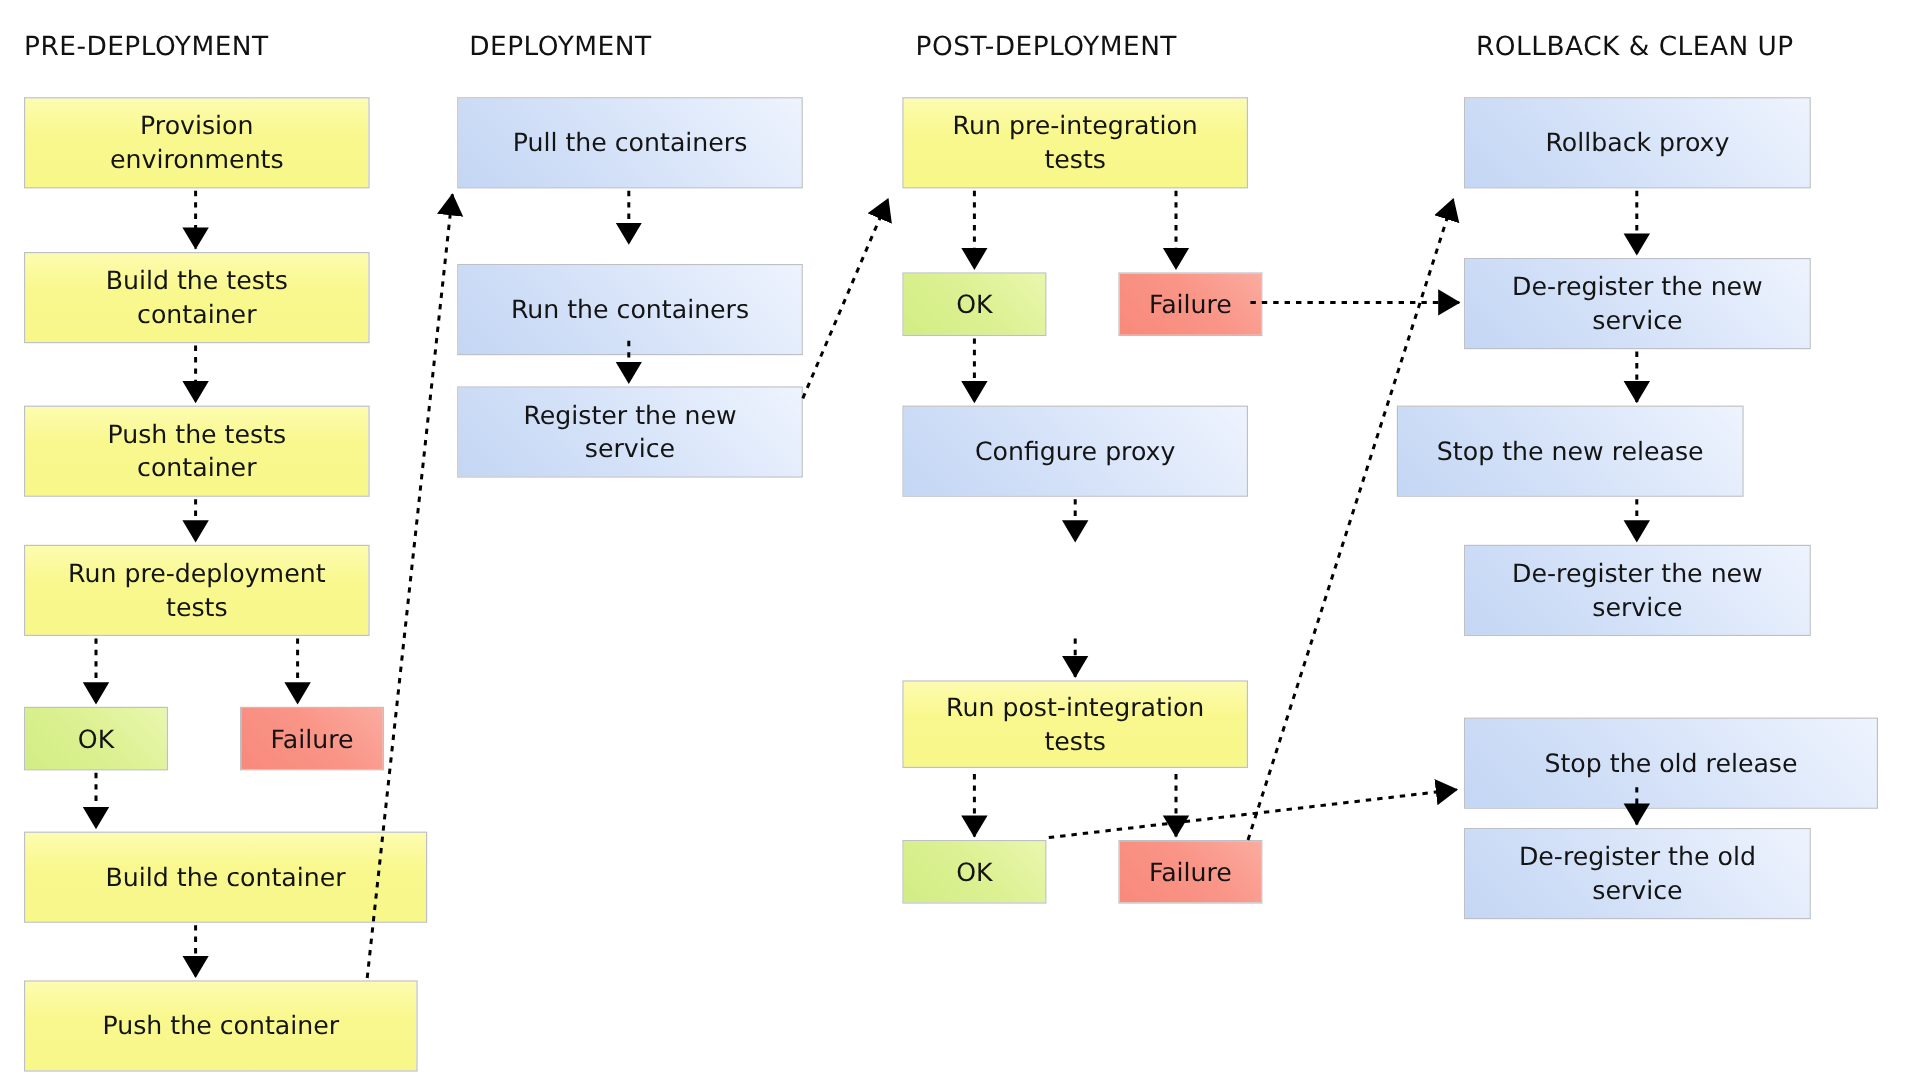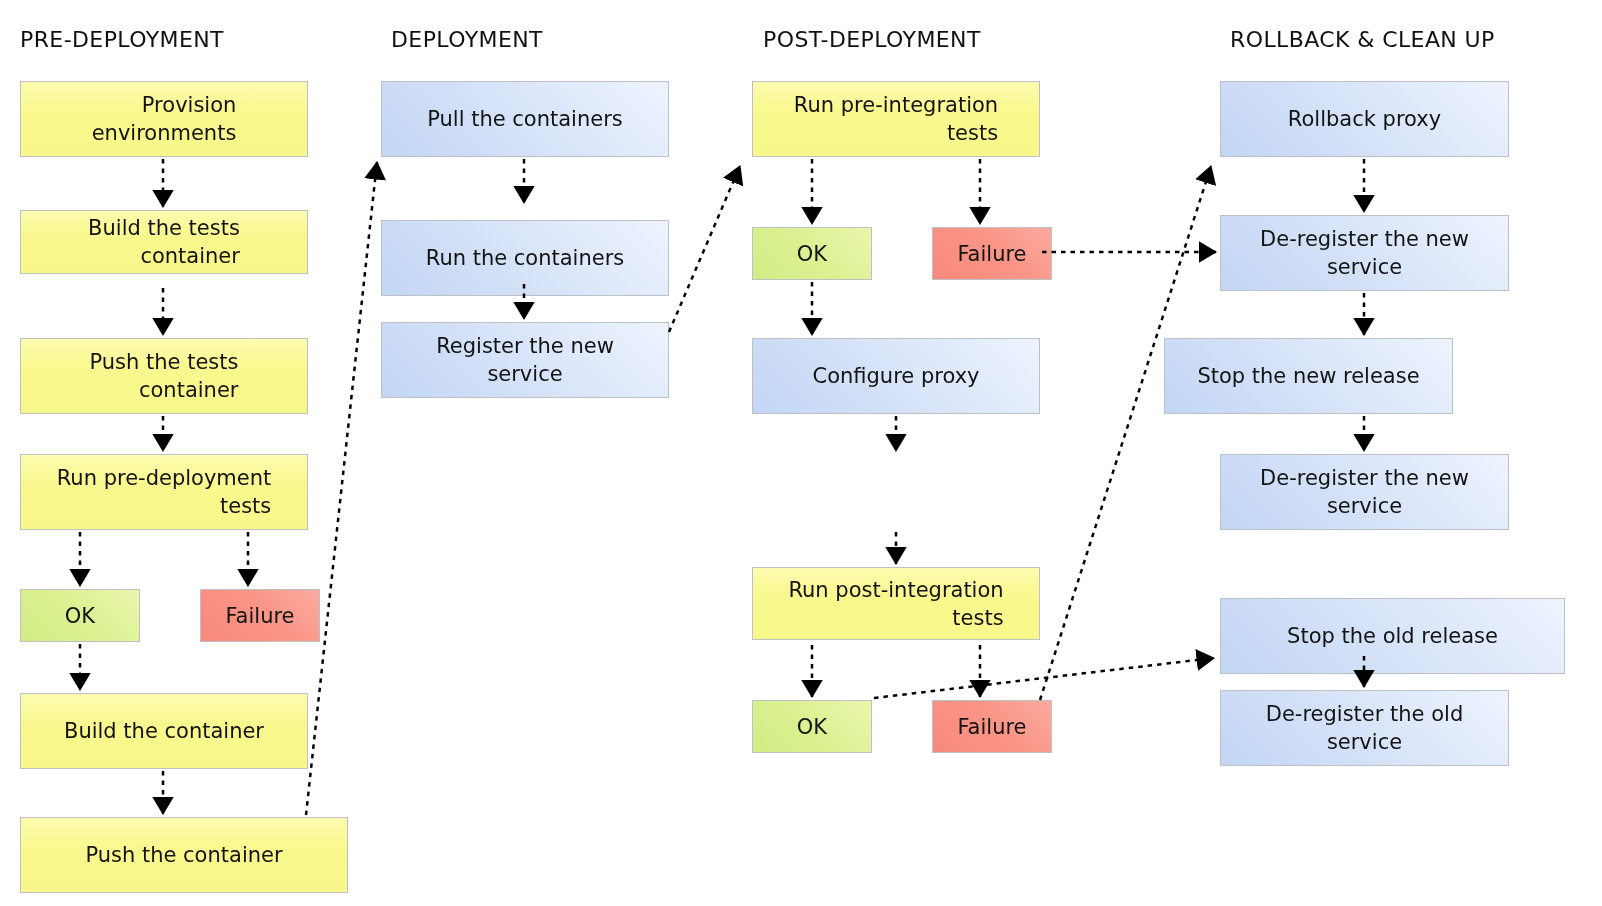--- a/index.html
+++ b/index.html
@@ -24,21 +24,21 @@
     display:flex;
     align-items:center;
     justify-content:center;
     text-align:center;
     white-space:pre-line;
     font-size:21px;
     line-height:28px;
     color:#141414;
     padding:0 6px;
   }
-  .yellow{background:linear-gradient(180deg,#fdfcb0 0%,#f9f88e 40%,#f8f78a 100%);text-align:right;}
+  .yellow{background:linear-gradient(180deg,#fdfcb0 0%,#f9f88e 40%,#f8f78a 100%);}
   .blue{background:linear-gradient(45deg,#c3d6f4 0%,#d5e2f8 45%,#eef4fe 100%);}
   .green{background:linear-gradient(45deg,#d2ed84 0%,#ddf194 55%,#e9f7ae 100%);}
   .red{background:linear-gradient(45deg,#f8897b 0%,#f99587 55%,#fbab9f 100%);margin-left:12px;}
   #edges{
     position:absolute;left:0;top:0;
     pointer-events:none;
     z-index:5;
   }
   #edges path.edge{
     stroke:#000000;
@@ -53,29 +53,29 @@
 
 <div id="canvas">
 
   <div class="col-title" style="left:20px;top:27px">PRE-DEPLOYMENT</div>
   <div class="col-title" style="left:391px;top:27px">DEPLOYMENT</div>
   <div class="col-title" style="left:763px;top:27px">POST-DEPLOYMENT</div>
   <div class="col-title" style="left:1230px;top:27px">ROLLBACK &amp; CLEAN UP</div>
 
   <div class="node yellow" style="left:20px;top:81px;width:288px;height:76px">Provision
 environments</div>
-  <div class="node yellow" style="left:20px;top:210px;width:288px;height:64px">Build the tests
+  <div class="node yellow" style="left:20px;top:210px;width:288px;height:76px">Build the tests
 container</div>
   <div class="node yellow" style="left:20px;top:338px;width:288px;height:76px">Push the tests
 container</div>
   <div class="node yellow" style="left:20px;top:454px;width:288px;height:76px">Run pre-deployment
 tests</div>
   <div class="node green" style="left:20px;top:589px;width:120px;height:53px">OK</div>
   <div class="node red" style="left:188px;top:589px;width:120px;height:53px">Failure</div>
-  <div class="node yellow" style="left:20px;top:693px;width:288px;height:76px">Build the container</div>
+  <div class="node yellow" style="left:20px;top:693px;width:336px;height:76px">Build the container</div>
   <div class="node yellow" style="left:20px;top:817px;width:328px;height:76px">Push the container</div>
 
   <div class="node blue" style="left:381px;top:81px;width:288px;height:76px">Pull the containers</div>
   <div class="node blue" style="left:381px;top:220px;width:288px;height:76px">Run the containers</div>
   <div class="node blue" style="left:381px;top:322px;width:288px;height:76px">Register the new
 service</div>
 
   <div class="node yellow" style="left:752px;top:81px;width:288px;height:76px">Run pre-integration
 tests</div>
   <div class="node green" style="left:752px;top:227px;width:120px;height:53px">OK</div>

